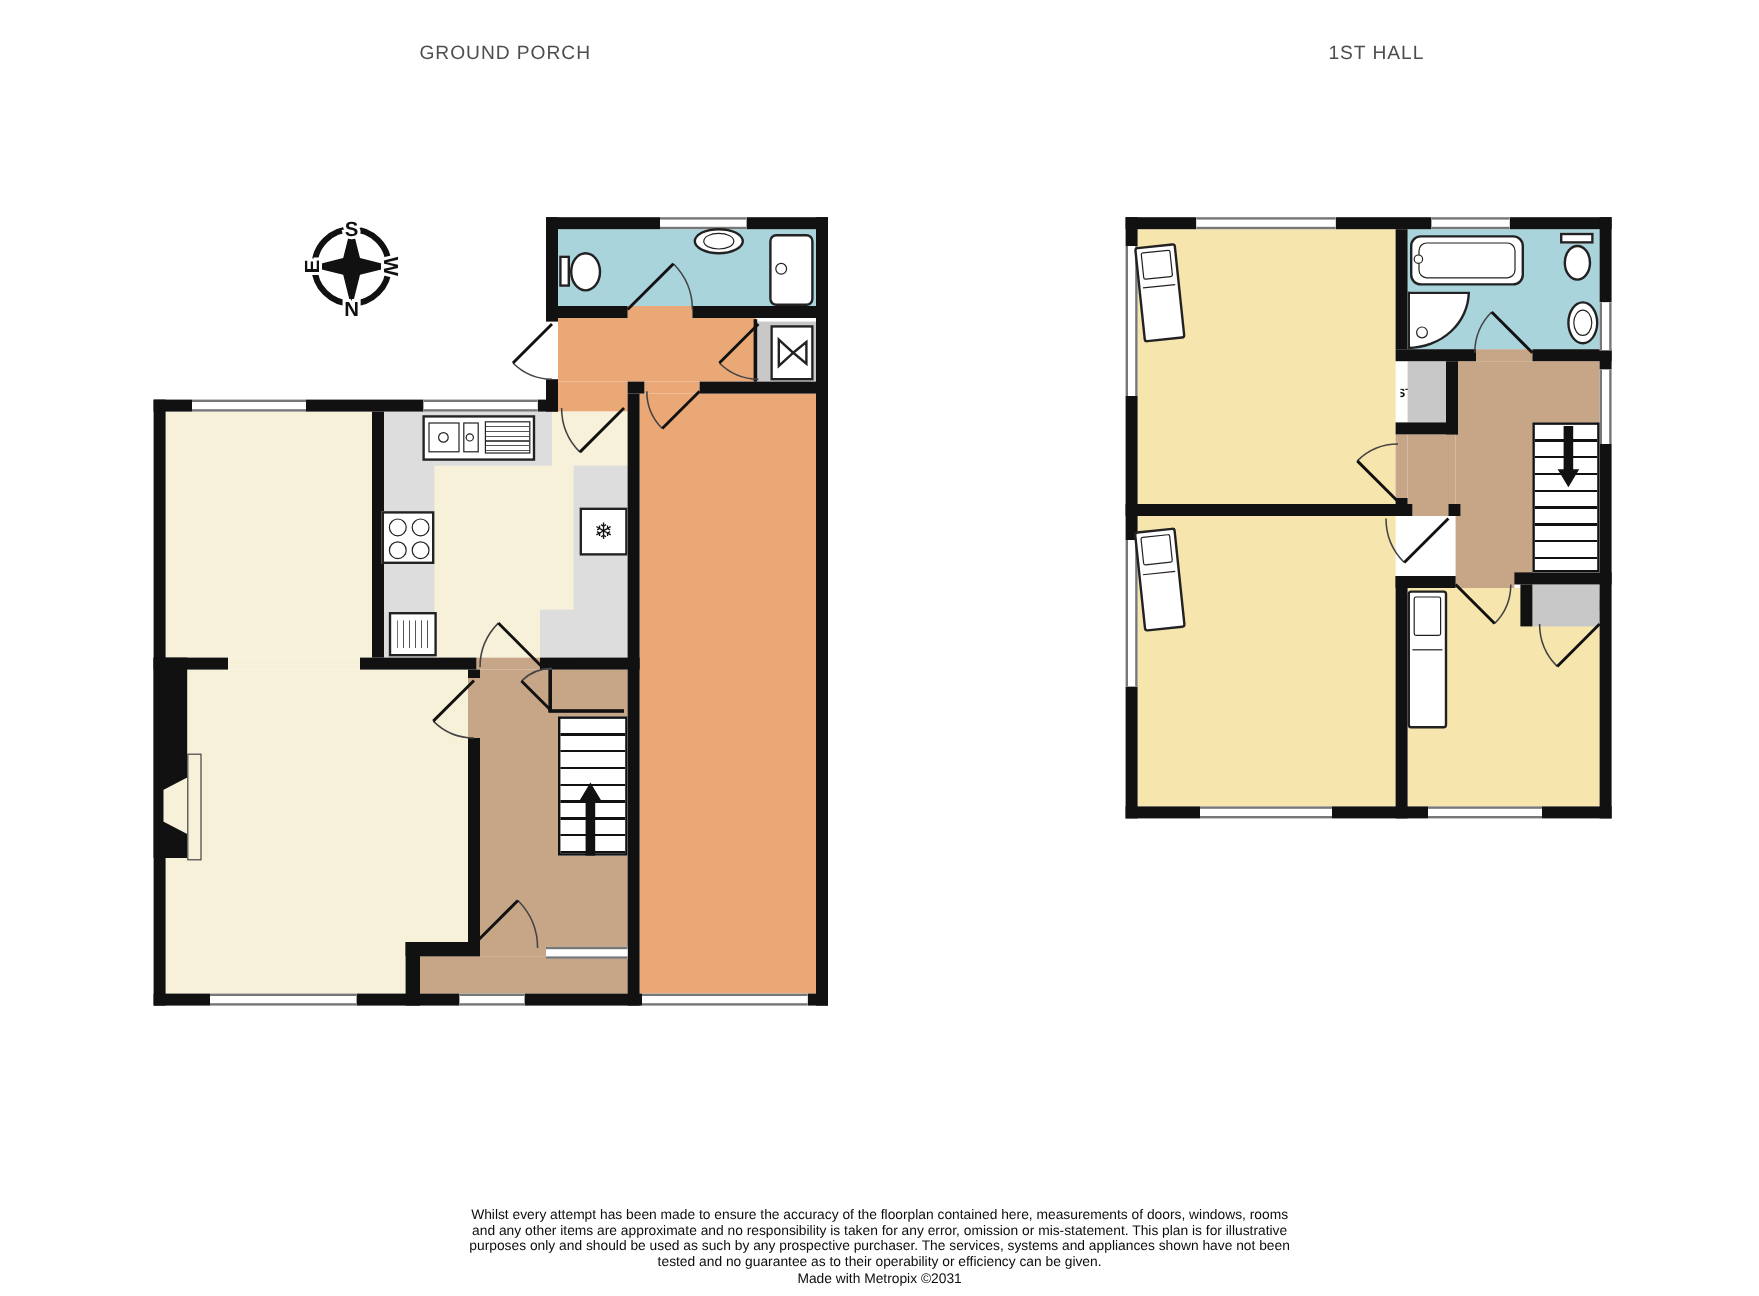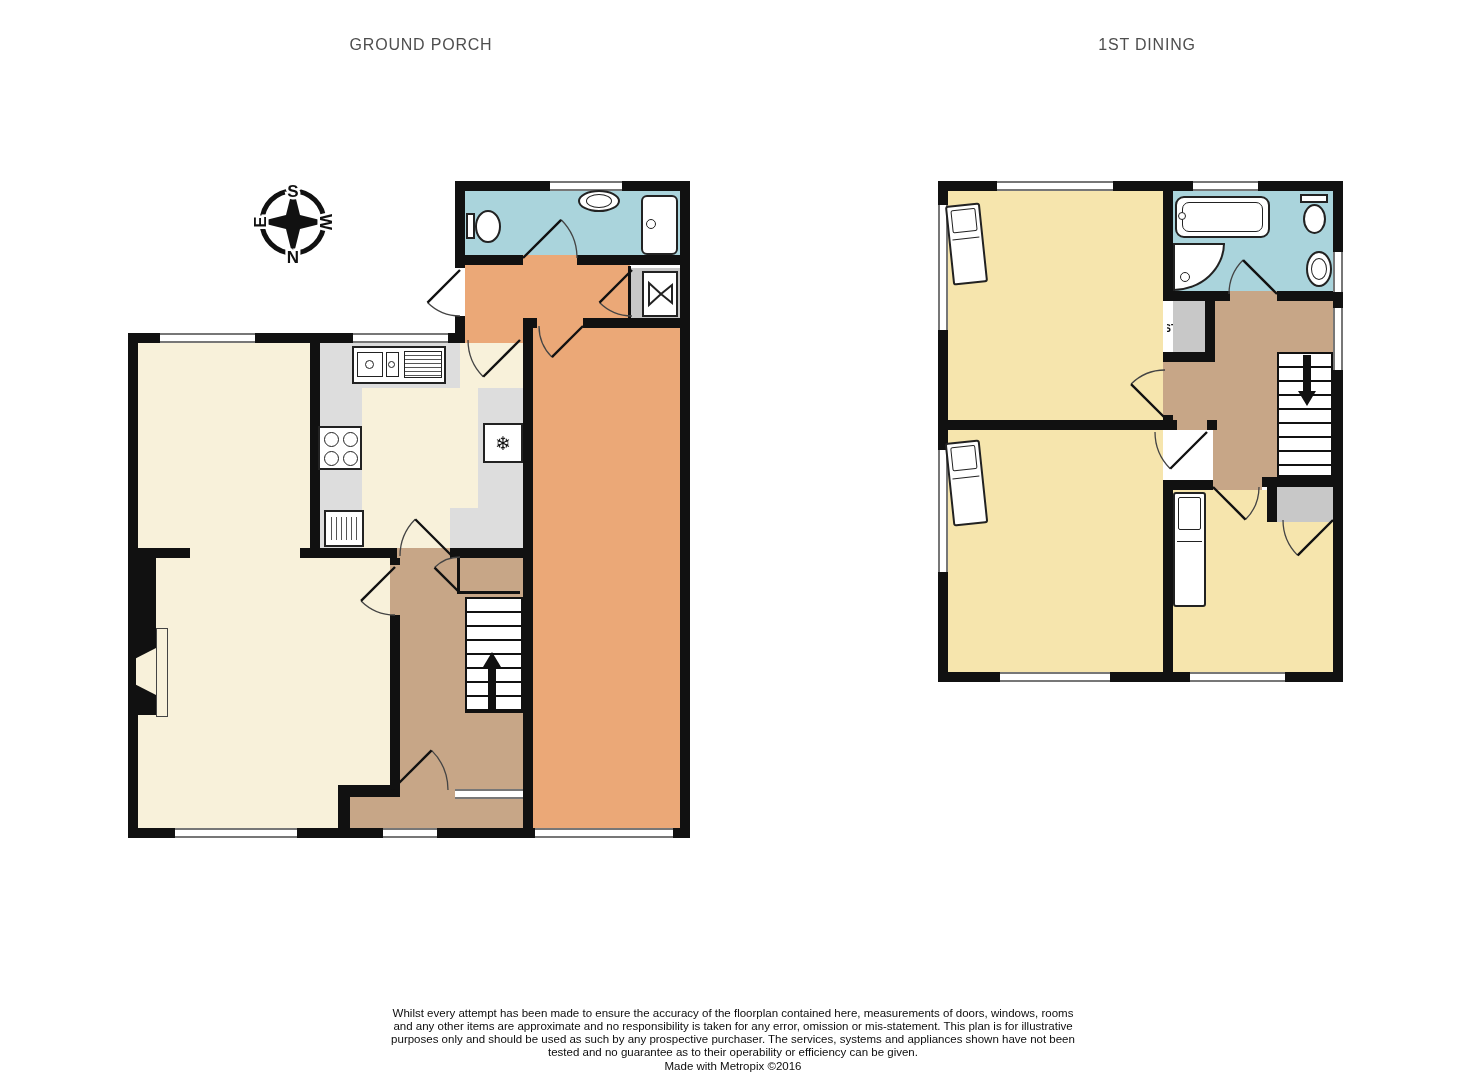--- a/index.html
+++ b/index.html
@@ -35,21 +35,21 @@
   .notch{position:absolute;background:#F8F1DA;}
   .hearth{position:absolute;background:#F8F1DA;border:1.5px solid #444;box-sizing:border-box;}
   .snow{display:flex;align-items:center;justify-content:center;font-size:19px;color:#111;height:100%;}
 </style>
 </head>
 <body>
 
 <div id="canvas">
 
   <div class="floor-title" style="left:421px;top:45px">GROUND PORCH</div>
-  <div class="floor-title" style="left:1147px;top:45px">1ST DINING</div>
+  <div class="floor-title" style="left:1147px;top:45px">1ST HALL</div>
 
   <svg id="compass" style="left:247px;top:176px" width="92" height="92" viewBox="-46 -46 92 92">
     <circle r="31" fill="none" stroke="#111" stroke-width="5"></circle>
     <polygon points="0,-35 7,-7 35,0 7,7 0,35 -7,7 -35,0 -7,-7" fill="#111"></polygon>
     <text x="0" y="-25" text-anchor="middle" font-size="17" font-weight="bold" fill="#111" stroke="#fff" stroke-width="5" paint-order="stroke">S</text>
     <text x="0" y="41" text-anchor="middle" font-size="17" font-weight="bold" fill="#111" stroke="#fff" stroke-width="5" paint-order="stroke">N</text>
     <text transform="translate(-33,0) rotate(-90)" y="6" text-anchor="middle" font-size="17" font-weight="bold" fill="#111" stroke="#fff" stroke-width="5" paint-order="stroke">E</text>
     <text transform="translate(33,0) rotate(90)" y="6" text-anchor="middle" font-size="17" font-weight="bold" fill="#111" stroke="#fff" stroke-width="5" paint-order="stroke">W</text>
   </svg>
 
@@ -266,15 +266,15 @@
       <path d="M 1170.2304473782995 468.7695526217005 A 52 52 0 0 1 1155 432" fill="none" stroke="#444" stroke-width="1.3"></path>
       <line x1="1207" y1="432" x2="1170.2304473782995" y2="468.7695526217005" stroke="#111" stroke-width="2.4"></line>
       <path d="M 1245.5269119345812 519.5269119345812 A 46 46 0 0 0 1259 487" fill="none" stroke="#444" stroke-width="1.3"></path>
       <line x1="1213" y1="487" x2="1245.5269119345812" y2="519.5269119345812" stroke="#111" stroke-width="2.4"></line>
       <path d="M 1297.6446609406726 555.3553390593274 A 50 50 0 0 1 1283 520" fill="none" stroke="#444" stroke-width="1.3"></path>
       <line x1="1333" y1="520" x2="1297.6446609406726" y2="555.3553390593274" stroke="#111" stroke-width="2.4"></line>
     </svg>
 
   <div id="disclaimer">
     <div>Whilst every attempt has been made to ensure the accuracy of the floorplan contained here, measurements of doors, windows, rooms and any other items are approximate and no responsibility is taken for any error, omission or mis-statement. This plan is for illustrative purposes only and should be used as such by any prospective purchaser. The services, systems and appliances shown have not been tested and no guarantee as to their operability or efficiency can be given.</div>
-    <div id="credit">Made with Metropix ©2016</div>
+    <div id="credit">Made with Metropix ©2031</div>
   </div>
 </div>
 
 </body></html>

